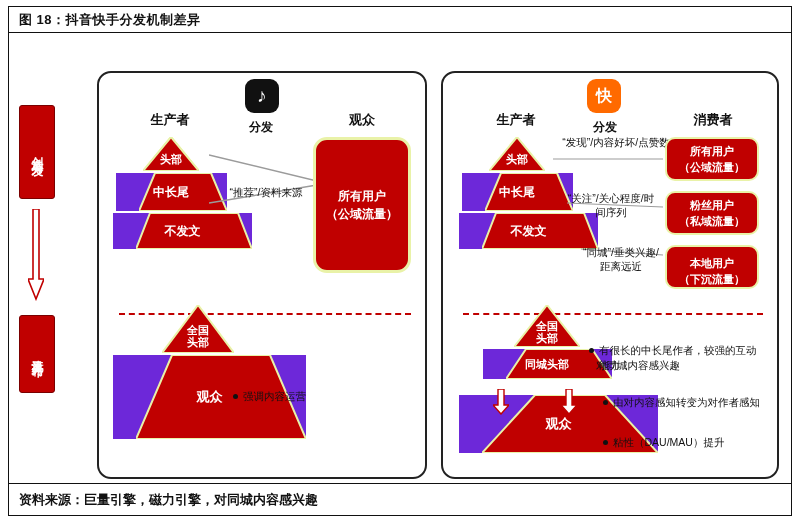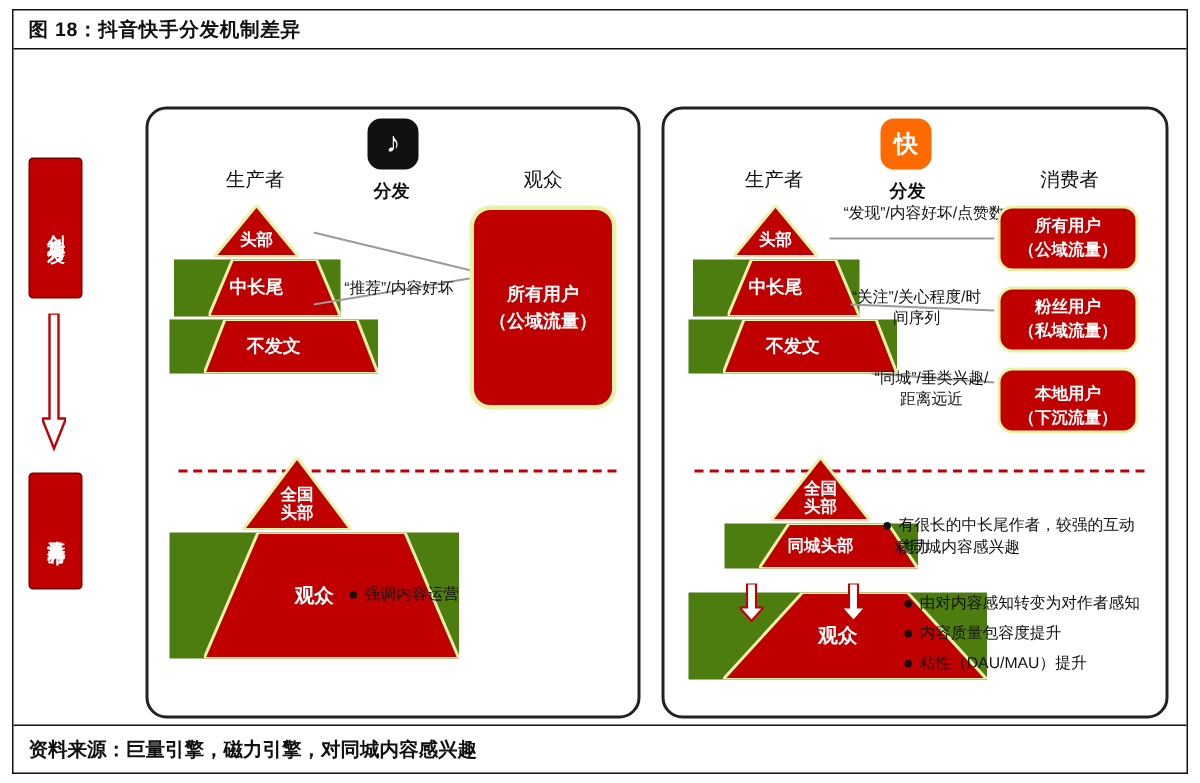--- a/index.html
+++ b/index.html
@@ -79,35 +79,35 @@
   .logo{
     position:absolute;width:34px;height:34px;border-radius:9px;
     display:flex;align-items:center;justify-content:center;
     font-size:19px;font-weight:bold;
   }
   #logo-douyin{left:236px;top:46px;background:#111;color:#fff;}
   #logo-kuaishou{left:578px;top:46px;background:#FF6A00;color:#fff;font-size:16px;}
 
   
   .col-head{
-    position:absolute;font-size:13px;font-weight:normal;color:#111;text-align:center;
+    position:absolute;font-size:13px;font-weight:bold;color:#111;text-align:center;
   }
   .col-head.sm{font-size:12px;font-weight:bold;}
 
   
   .pyr{
     position:absolute;
   }
   .tri-wrap{position:relative;margin:0 auto;}
   .tri-wrap .lbl{
     position:absolute;left:0;right:0;bottom:4px;text-align:center;
     color:#fff;font-size:11px;font-weight:bold;
   }
   .trapz{
-    border:none;background:#4d7c0f;position:relative;margin:0 auto;padding-left:23px;
+    border:none;background:#6d28d9;position:relative;margin:0 auto;padding-left:23px;
   }
   .trapz .lbl{
     position:absolute;left:0;right:0;top:50%;transform:translateY(-50%);
     text-align:center;color:#fff;font-size:12px;font-weight:bold;
   }
   .glow{filter:drop-shadow(0 0 0 #E9F2A8);}
 
   
   .rbox{
     position:absolute;
@@ -201,21 +201,21 @@
         <div class="lbl">不发文</div>
       </div>
     </div>
 
     <div class="connector" style="left:200px;top:112px;">
       <svg width="108" height="72" viewBox="0 0 108 72">
         <line x1="0" y1="10" x2="108" y2="36" stroke="#9b9b9b" stroke-width="1.4"></line>
         <line x1="0" y1="58" x2="108" y2="40" stroke="#9b9b9b" stroke-width="1.4"></line>
       </svg>
     </div>
-    <div class="mid-label" style="left:214px;top:152px;width:86px;">“推荐”/内容好坏</div>
+    <div class="mid-label" style="left:214px;top:152px;width:86px;">“推荐”/资料来源</div>
 
     <div class="bigbox" style="left:304px;top:104px;width:98px;height:136px;">
       <div>所有用户</div>
       <div>（公域流量）</div>
     </div>
 
     <div class="pyr" style="left:104px;top:272px;width:170px;">
       <div class="tri-wrap" style="width:72px;height:48px;">
         <svg width="72" height="48" viewBox="0 0 72 48">
           <polygon points="36,0 72,48 0,48" fill="#C00000" stroke="#E9F2A8" stroke-width="2"></polygon>
@@ -329,24 +329,20 @@
       <span class="dot"></span>
       <span>有很长的中长尾作者，较强的互动能力</span>
     </div>
     <div class="bullet" style="left:587px;top:325px;width:172px;">
       <span>对同城内容感兴趣</span>
     </div>
     <div class="bullet" style="left:594px;top:362px;width:166px;">
       <span class="dot"></span>
       <span>由对内容感知转变为对作者感知</span>
     </div>
-    <div class="bullet" style="left:594px;top:382px;width:166px;">
-      <span class="dot"></span>
-      <span>内容质量包容度提升</span>
-    </div>
     <div class="bullet" style="left:594px;top:402px;width:166px;">
       <span class="dot"></span>
       <span>粘性（DAU/MAU）提升</span>
     </div>
 
   </div>
 
   <div class="source-bar">
     <span class="source-text">资料来源：巨量引擎，磁力引擎，对同城内容感兴趣</span>
   </div>

